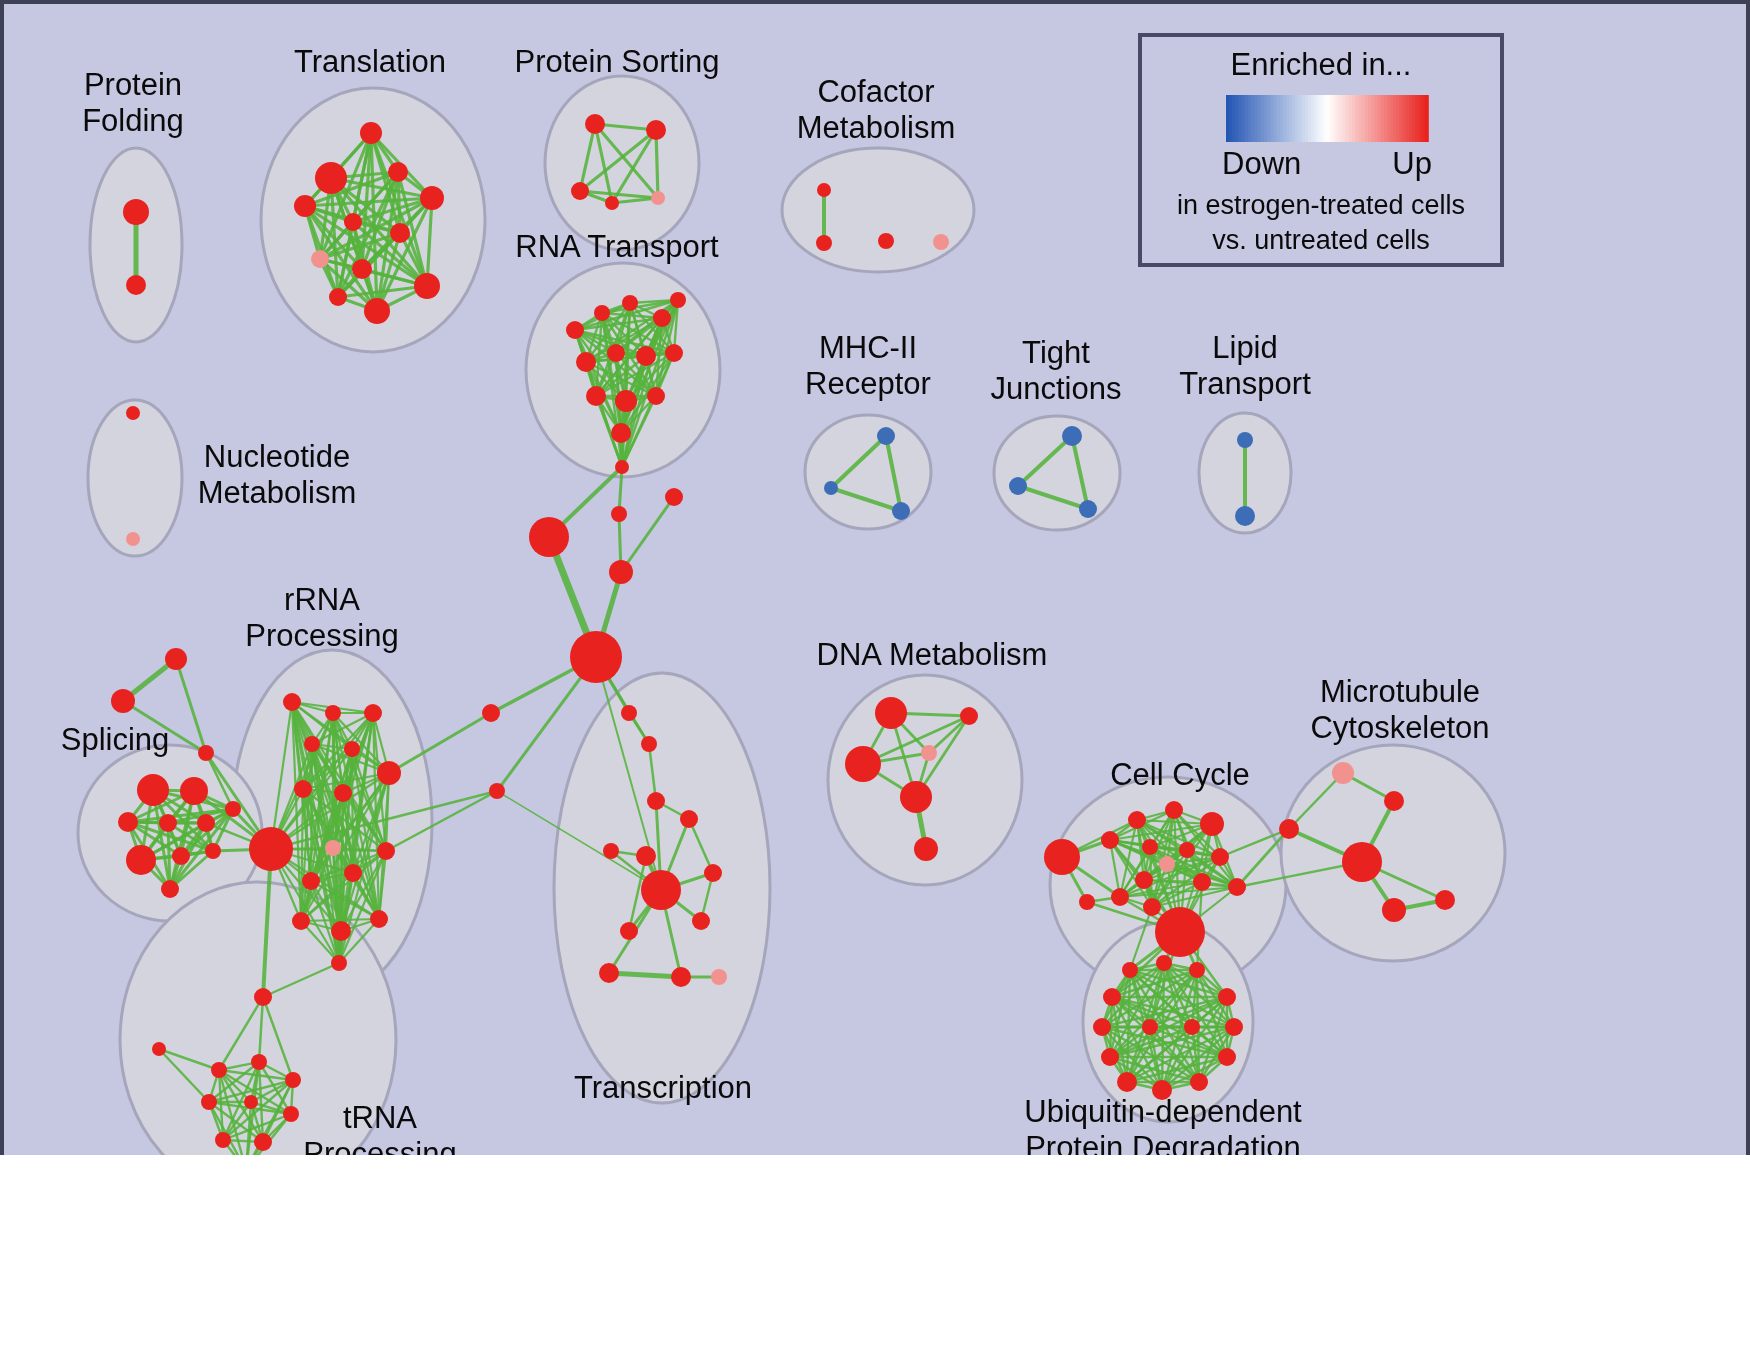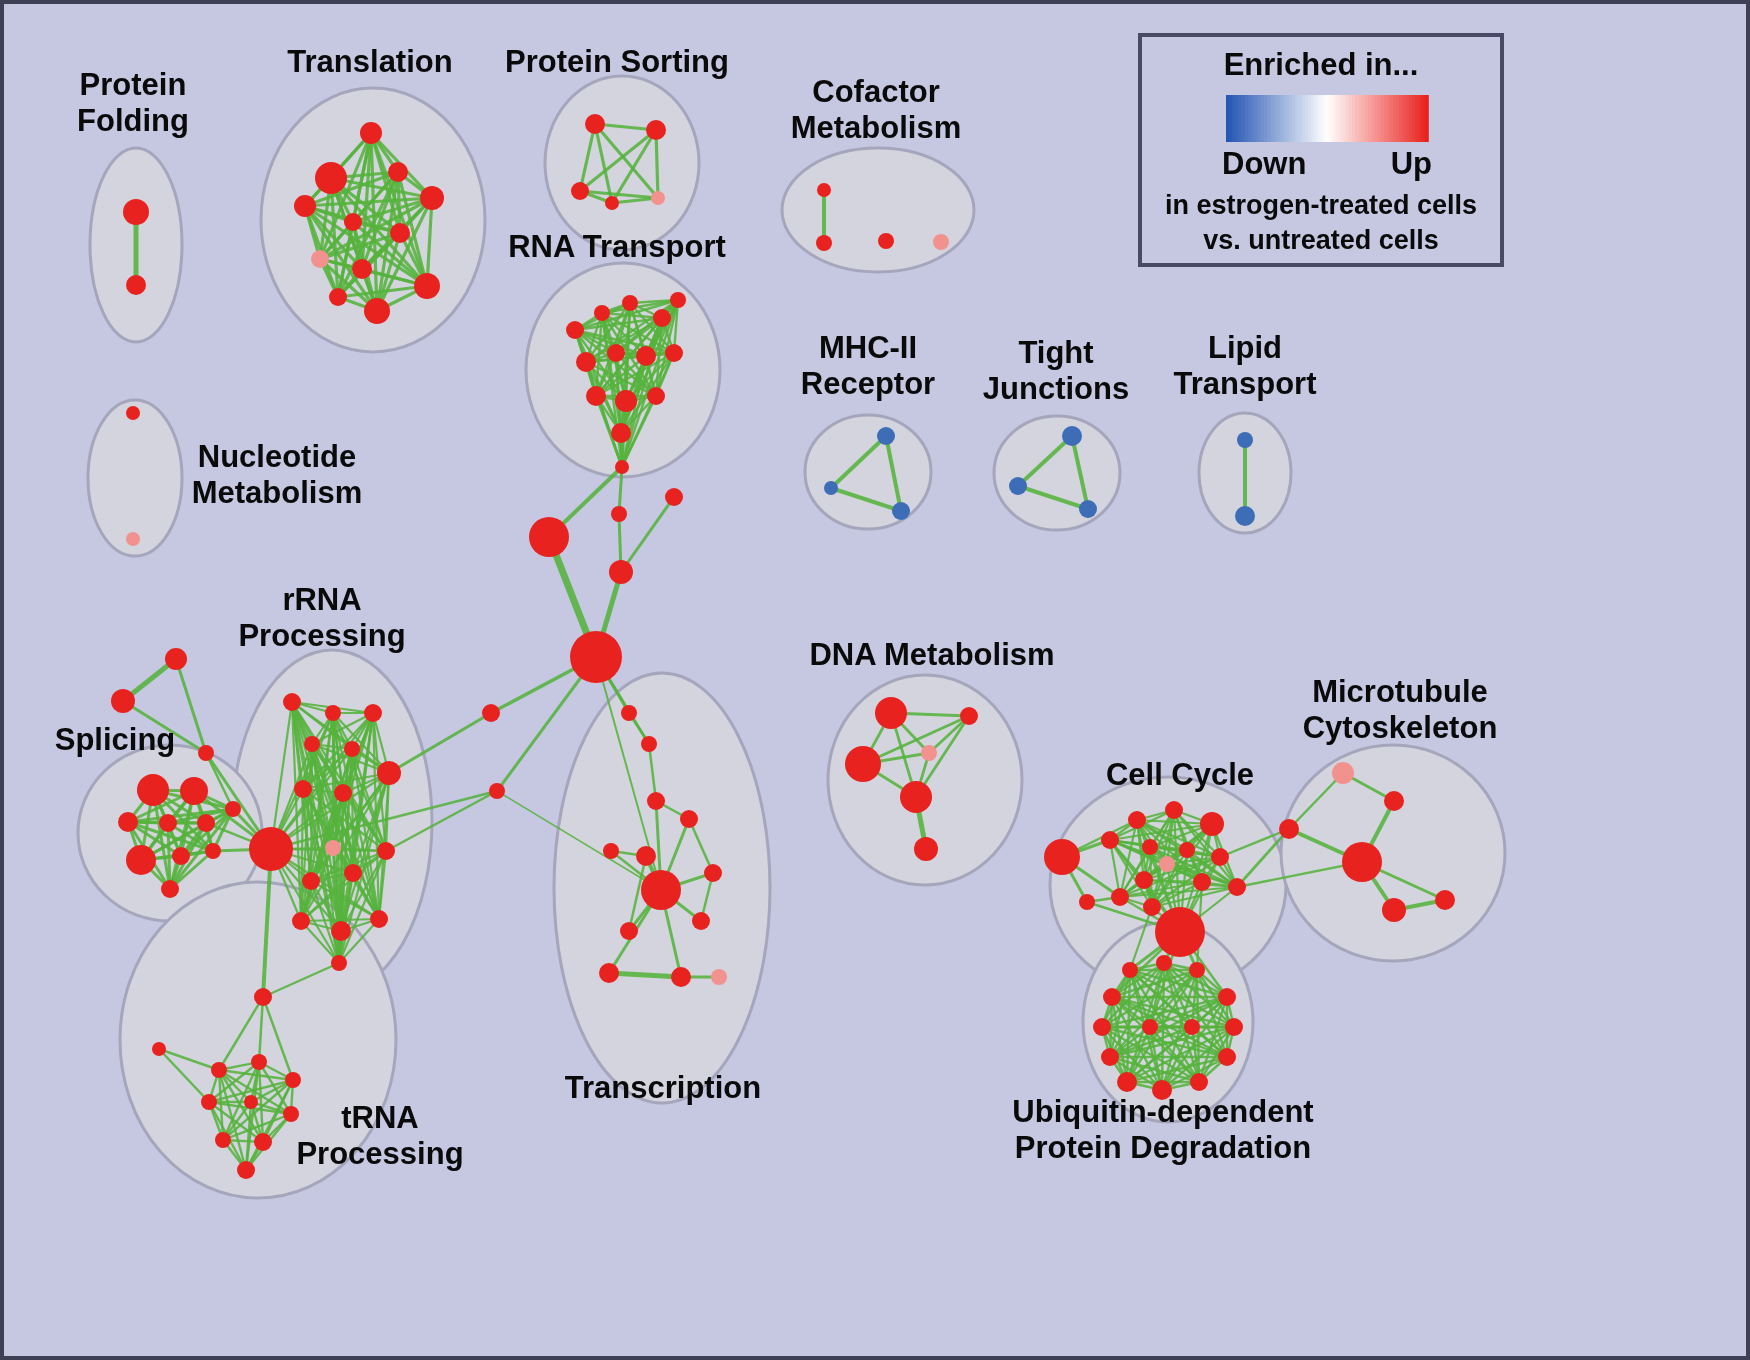--- a/index.html
+++ b/index.html
@@ -1,17 +1,17 @@
 <!DOCTYPE html>
 <html><head>
 <meta charset="utf-8">
 <style>
   html,body{margin:0;padding:0;background:#ffffff;}
   body{font-family:"Liberation Sans",sans-serif;}
-  #figure{width:1750px;height:1360px;position:relative;font-weight:bold;}
+  #figure{width:1750px;height:1155px;position:relative;}
   svg{display:block;}
   .cluster-label{font-family:"Liberation Sans",sans-serif;font-size:31px;fill:#0a0a0a;}
   .legend-title{font-family:"Liberation Sans",sans-serif;font-size:31px;fill:#0a0a0a;}
   .legend-label{font-family:"Liberation Sans",sans-serif;font-size:31px;fill:#0a0a0a;}
   .legend-caption{font-family:"Liberation Sans",sans-serif;font-size:27px;fill:#0a0a0a;}
   .legend-box{fill:none;stroke:#494b66;stroke-width:4;}
 </style>
 </head>
 <body>
 

